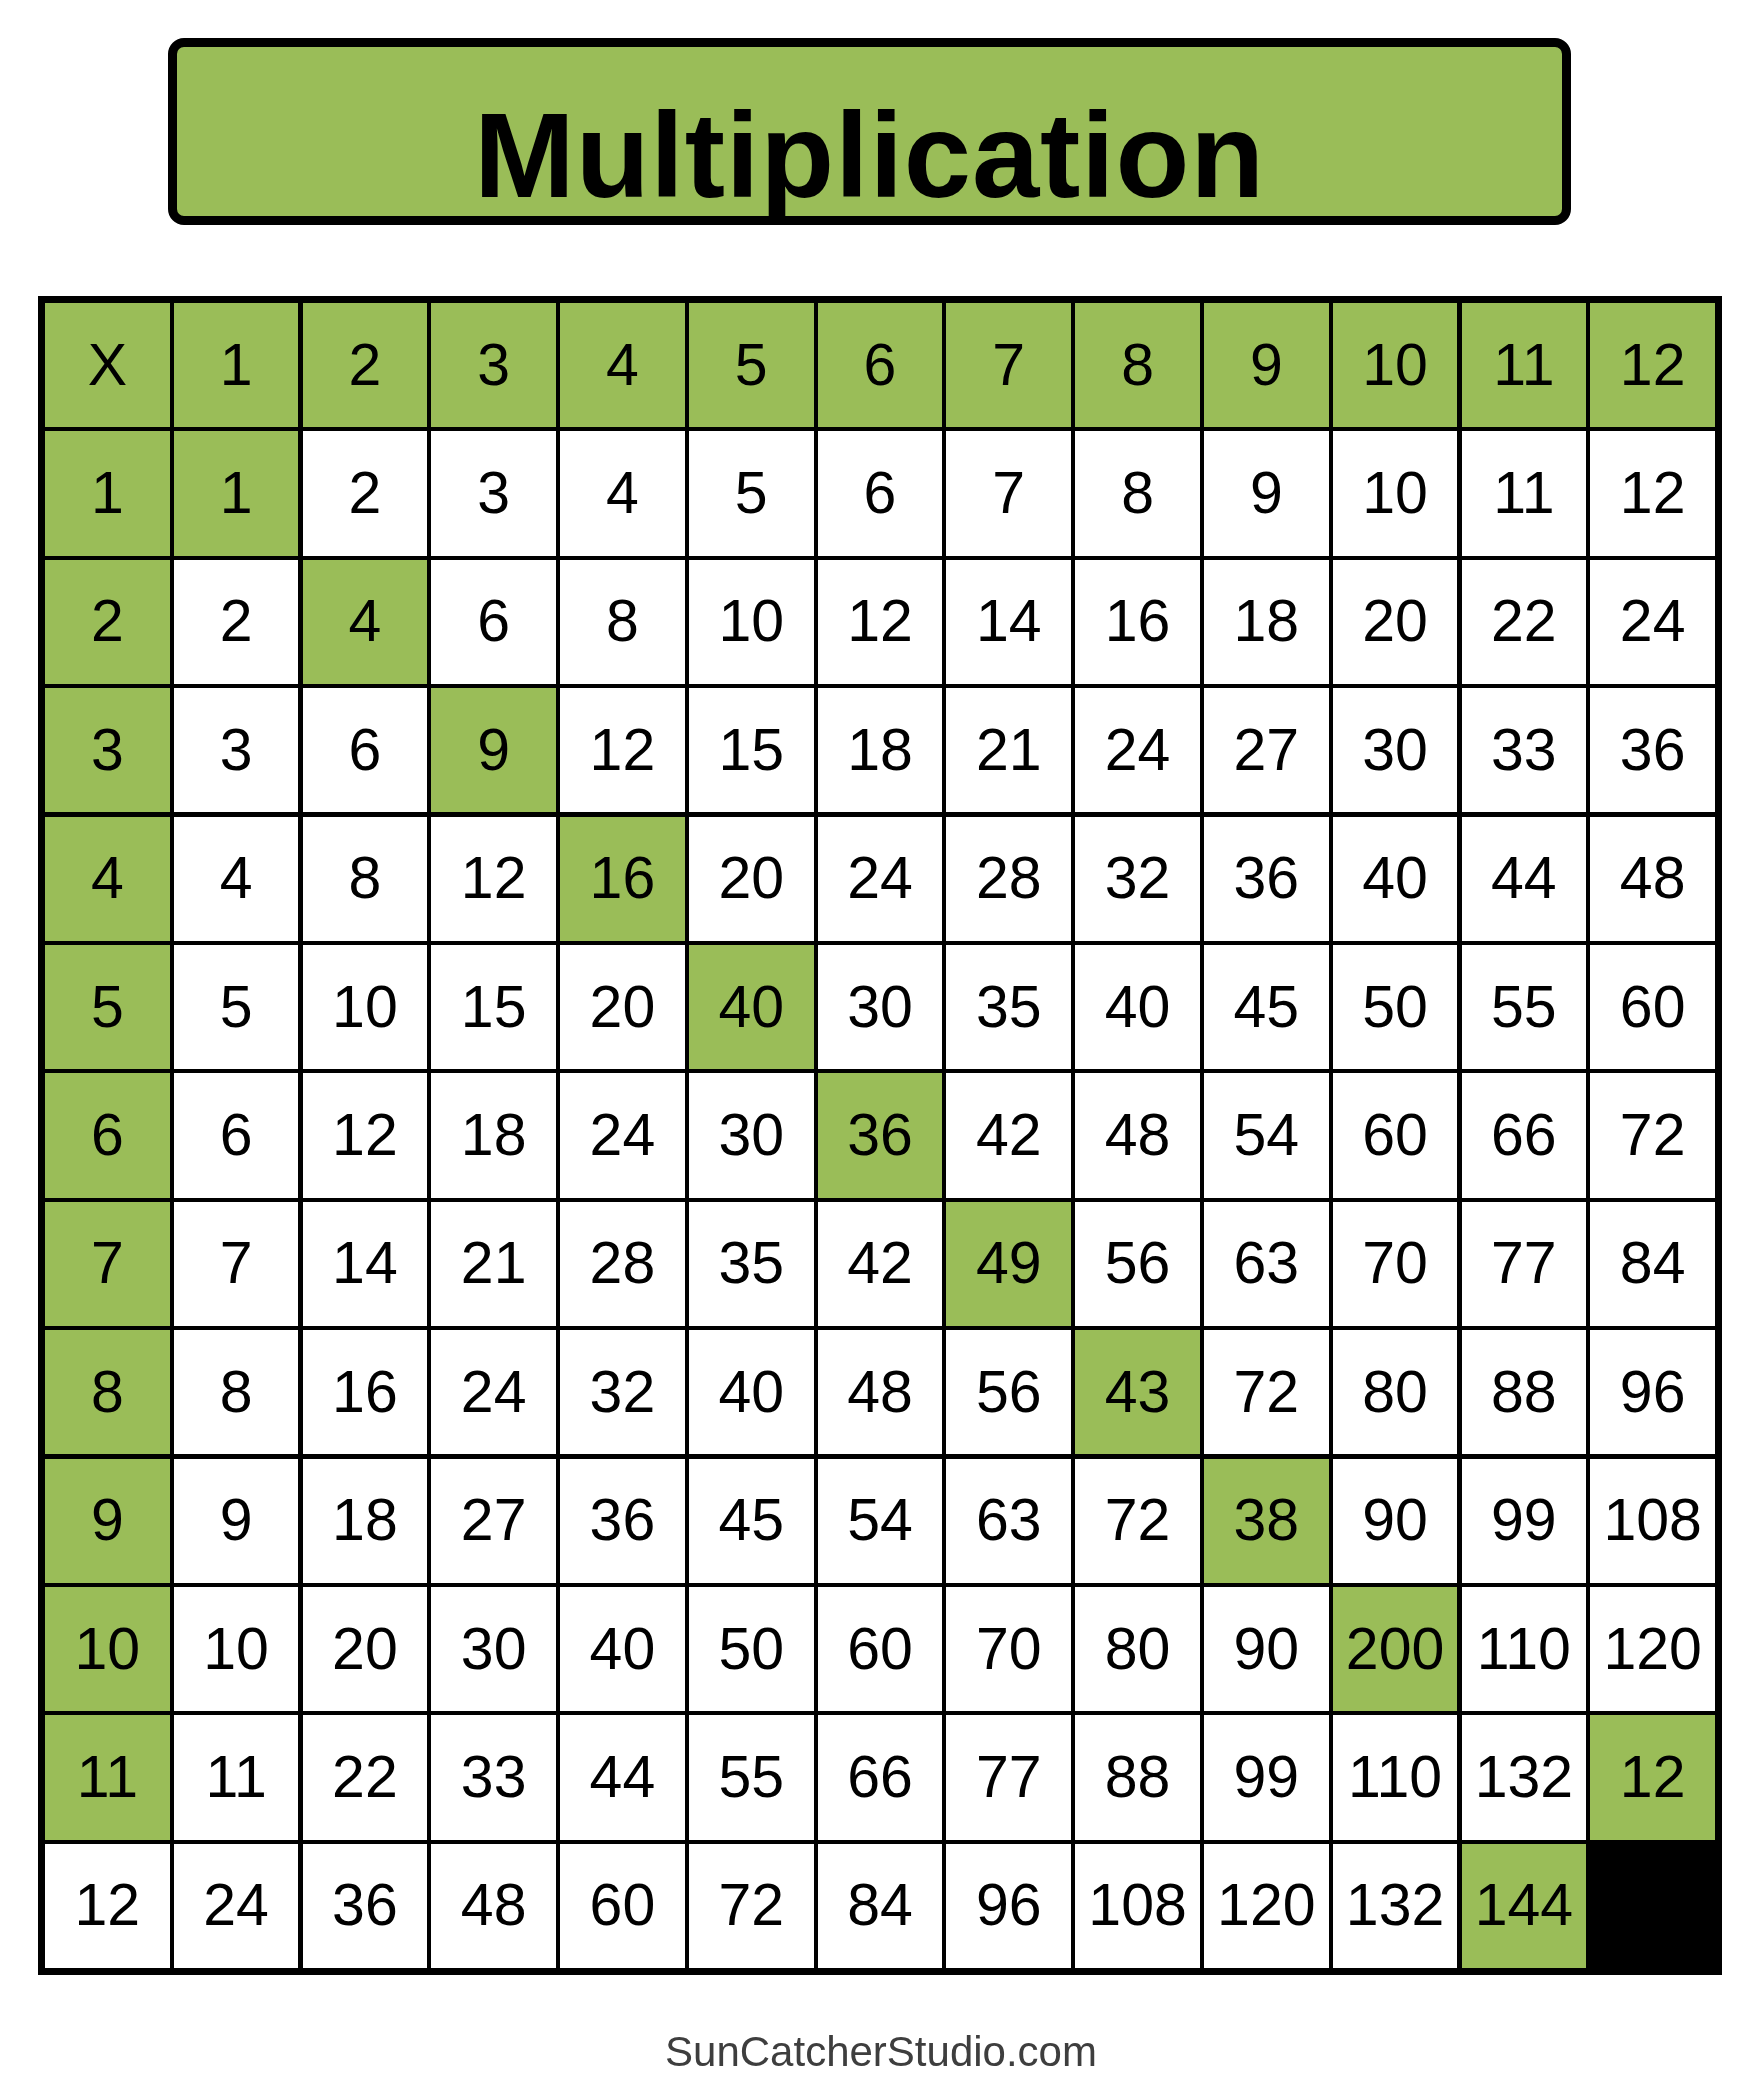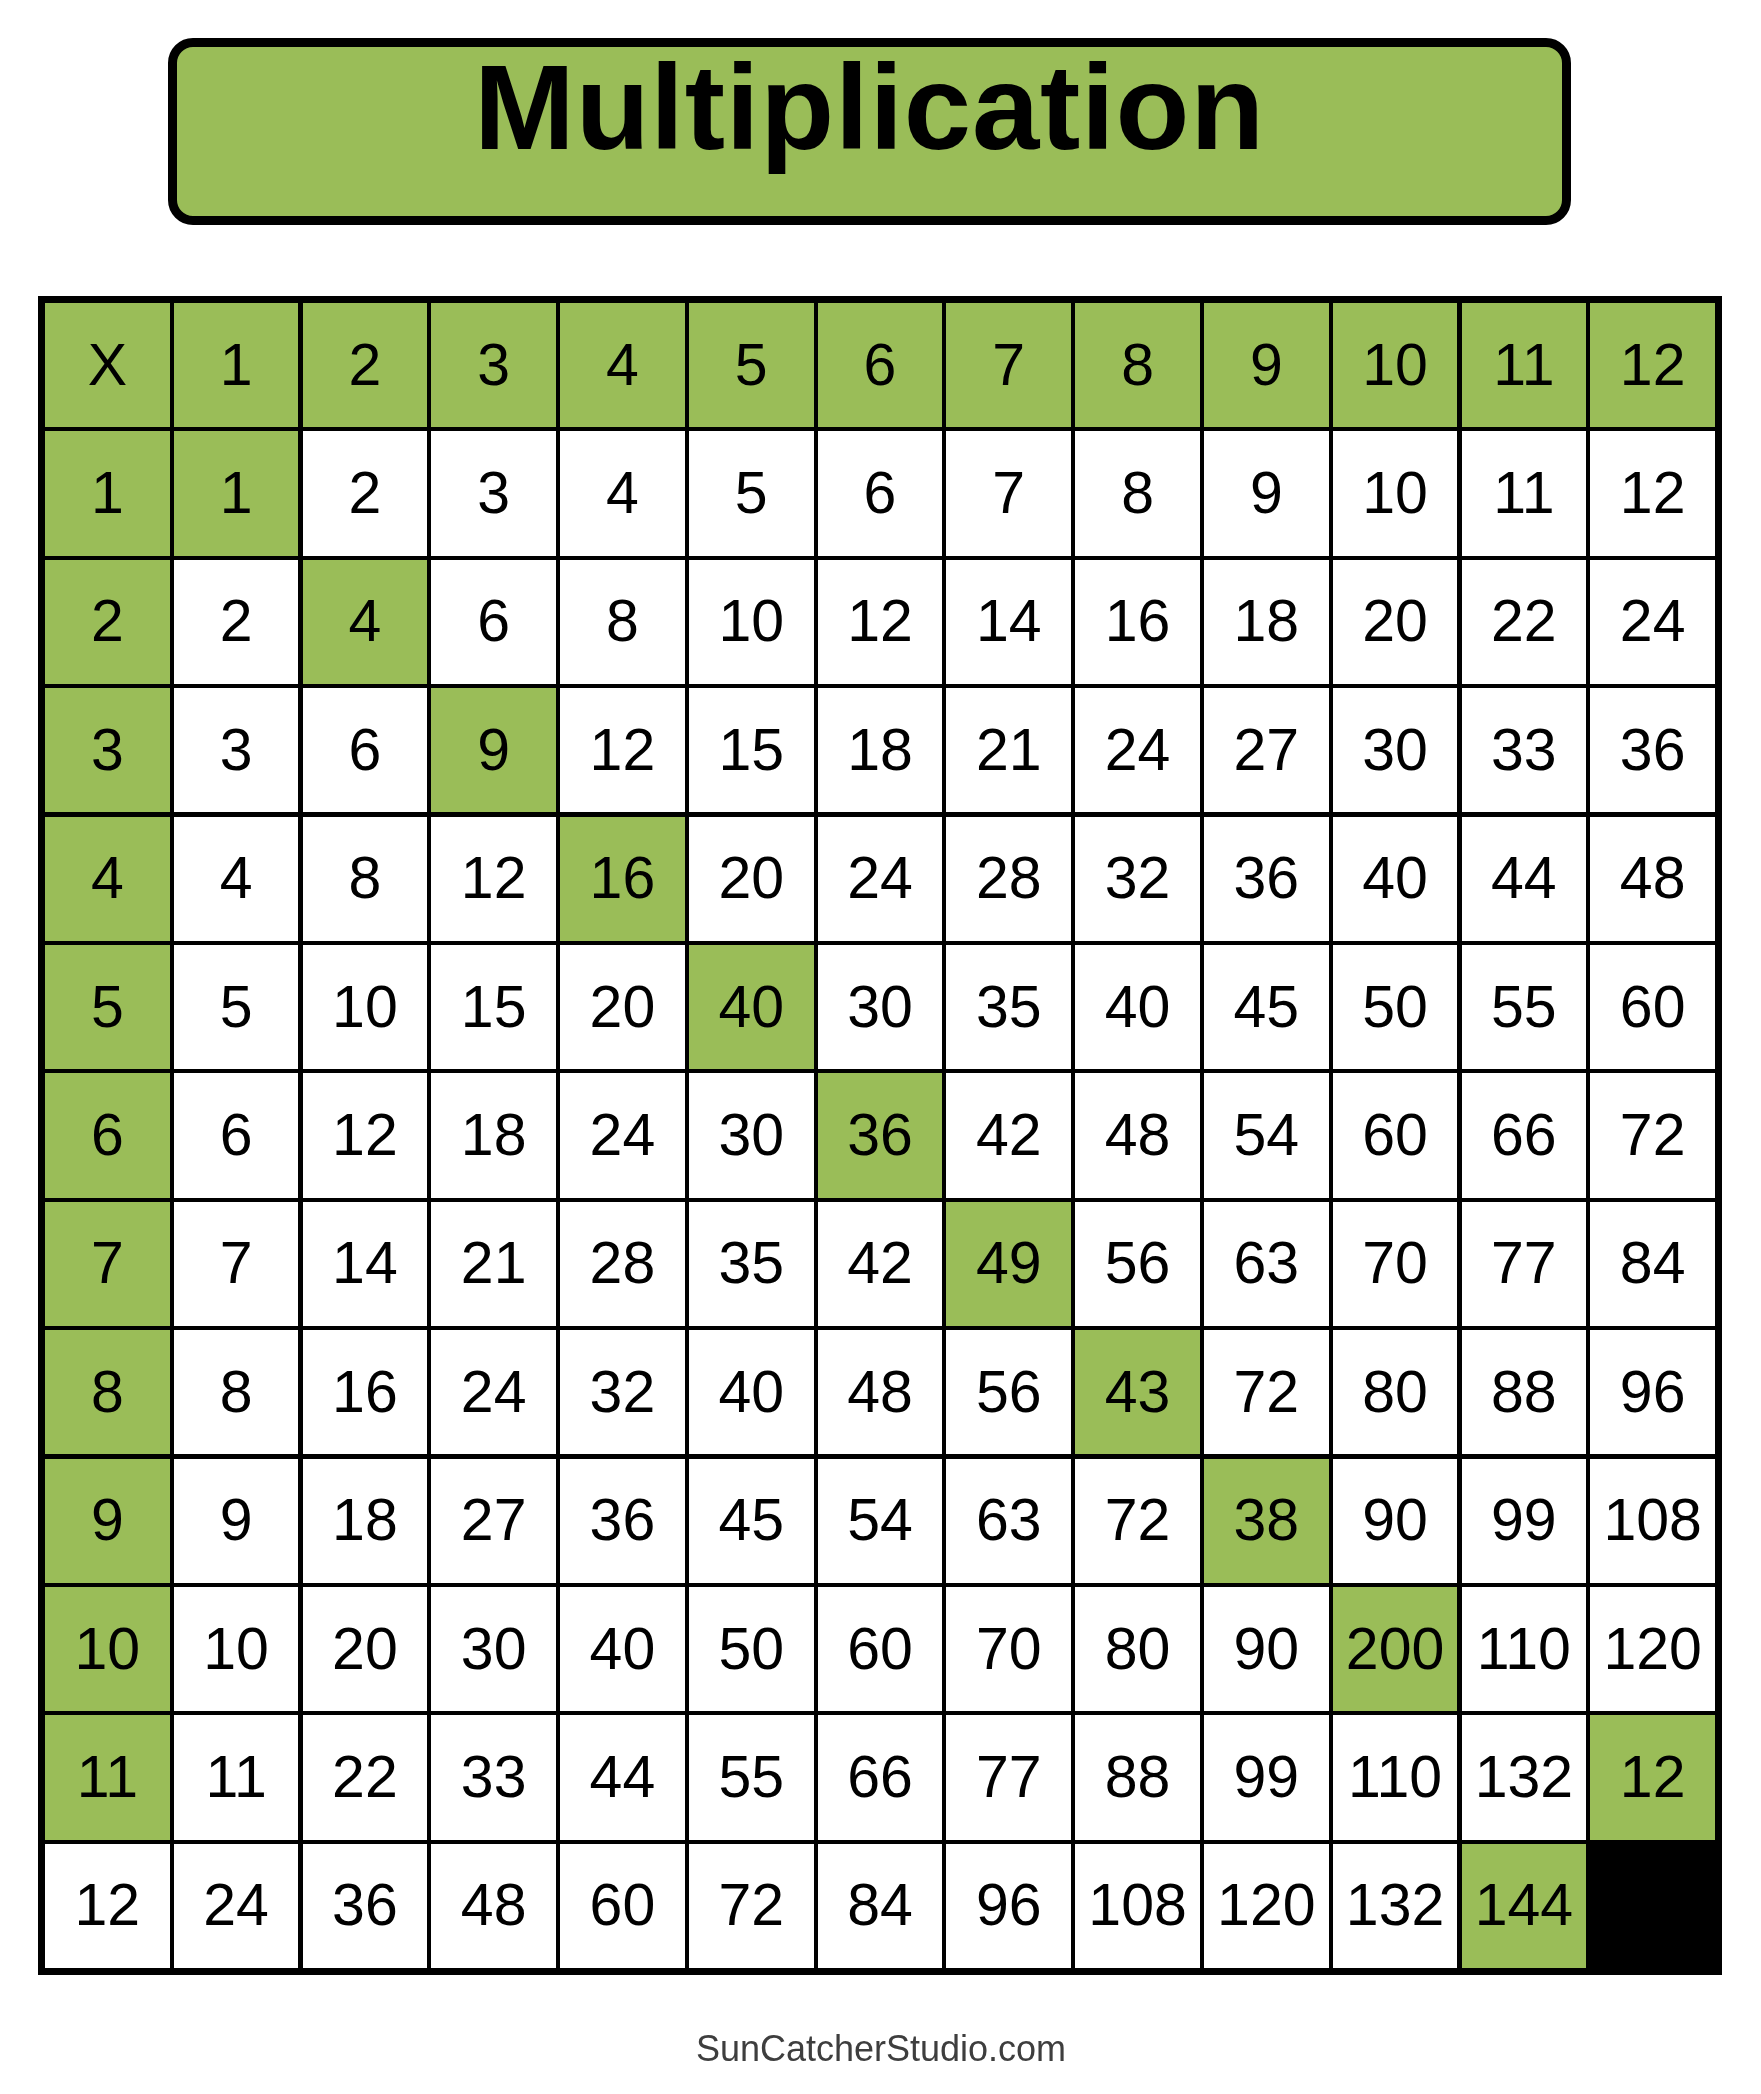--- a/index.html
+++ b/index.html
@@ -13,23 +13,23 @@
   }
   .banner {
     position: absolute;
     left: 168px;
     top: 38px;
     width: 1403px;
     height: 187px;
     box-sizing: border-box;
     background: var(--highlight-green, #9abd58);
     border: 9px solid var(--grid-black, #000);
-    border-radius: 25px;
+    border-radius: 16px;
     display: flex;
-    align-items: flex-start;
+    align-items: flex-end;
     justify-content: center;
   }
   .banner-text {
     font-size: 121px;
     font-weight: bold;
     color: #000000;
     line-height: 1;
     letter-spacing: 0.8px;
   }
   .grid {
@@ -55,21 +55,21 @@
     color: #000000;
     line-height: 1;
   }
   .cell.green { background: var(--highlight-green, #9abd58); }
   .footer {
     position: absolute;
     left: 0;
     top: 2028px;
     width: 100%;
     text-align: center;
-    font-size: 36px;
+    font-size: 42px;
     color: var(--footer-gray, #3e3e3e);
   }
 </style>
 </head>
 <body>
 
 <div class="page">
   <div class="banner">
     <span class="banner-text">Multiplication</span>
   </div>

